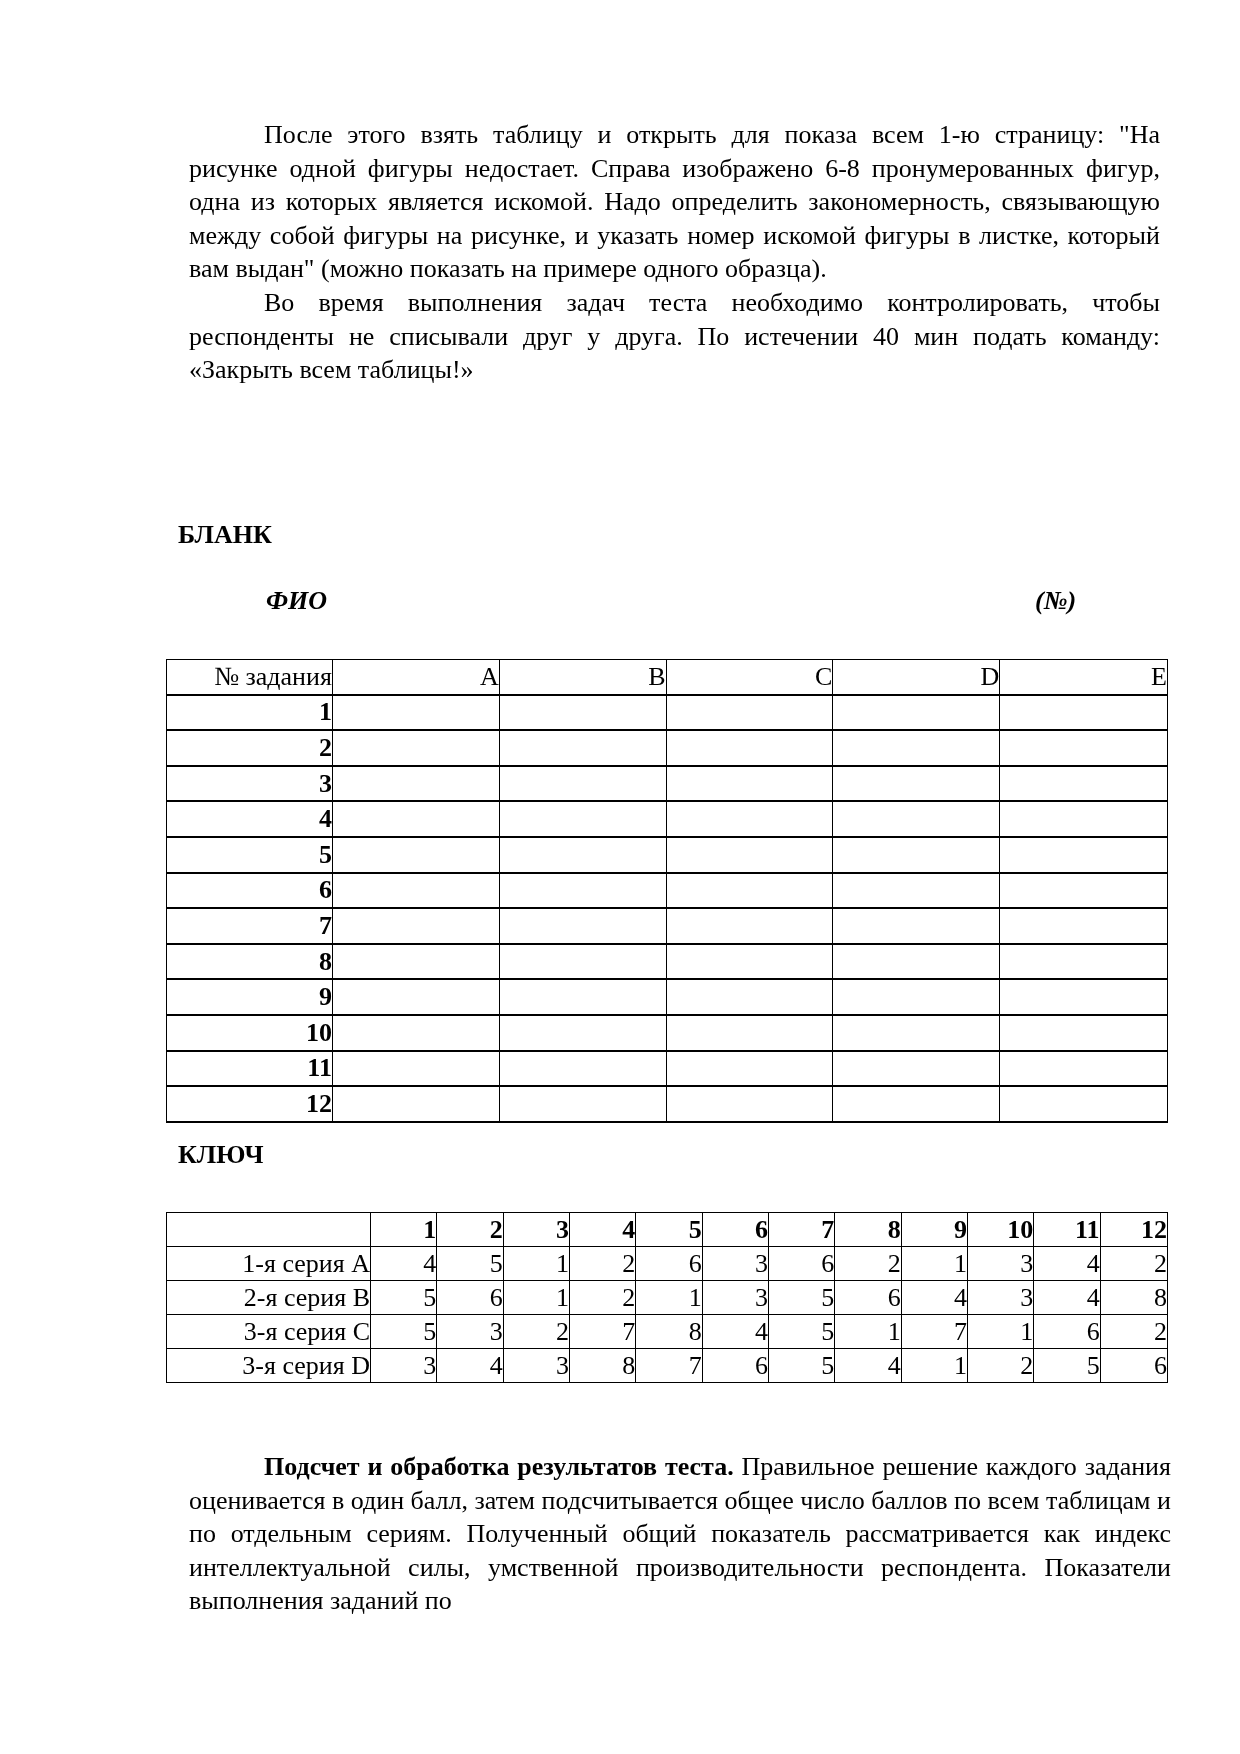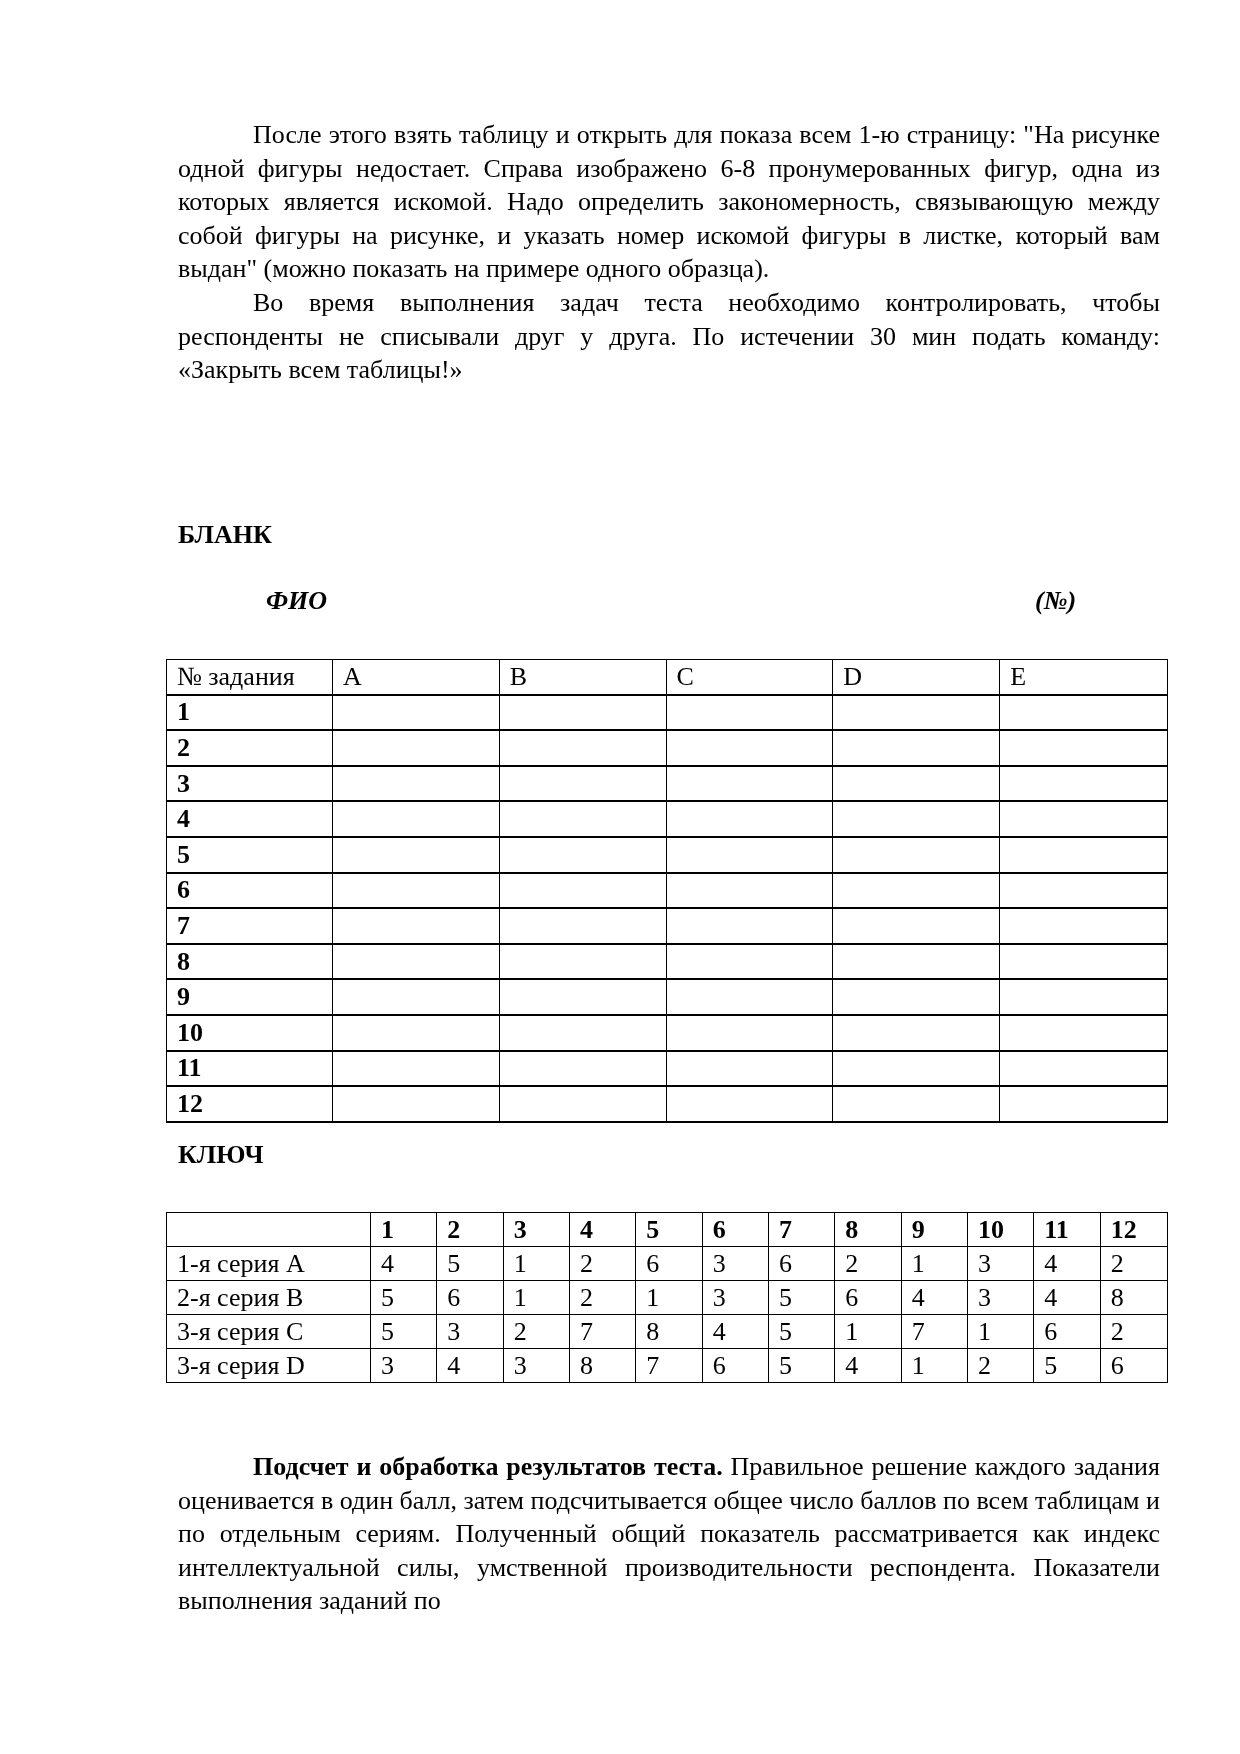--- a/index.html
+++ b/index.html
@@ -1,39 +1,39 @@
 <!DOCTYPE html>
 <html><head>
 <meta charset="utf-8">
 <style>
   html, body { margin:0; padding:0; background:#ffffff; }
   body { width:1240px; height:1754px; position:relative; overflow:hidden;
          font-family:"Liberation Serif", serif; color:#000; }
   .page { position:absolute; left:178px; top:118px; width:982px; }
   .p { font-size:26px; line-height:33.6px; text-align:justify; margin:0; }
-  .indent { text-indent:75px; }
+  .indent { text-indent:75px;margin-left:11px; }
   .h { font-weight:bold; font-size:26px; margin:0; position:absolute; left:178px; }
   .fio { position:absolute; font-style:italic; font-weight:bold; font-size:26px; }
-  table { border-collapse:collapse; position:absolute; font-size:26px; }
+  table { border-collapse:collapse; position:absolute; font-size:26px;text-align:right; }
   td { border:1px solid #000; padding:0 0 0 10px; vertical-align:middle; }
   .blank { left:166px; top:659px; width:1002px; }
   .blank td { height:33.6px; }
   .blank tr { border-bottom:2px solid #000; }
   .blank .num { font-weight:bold; }
   .key { left:166px; top:1212px; width:1002px; }
   .key td { height:33px; }
   .key thead td { font-weight:bold; }
   .bold { font-weight:bold; }
 </style>
 </head>
 <body>
 
 <div class="page">
   <p class="p indent">После этого взять таблицу и открыть для показа всем 1-ю страницу: "На рисунке одной фигуры недостает. Справа изображено 6-8 пронумерованных фигур, одна из которых является искомой. Надо определить закономерность, связывающую между собой фигуры на рисунке, и указать номер искомой фигуры в листке, который вам выдан" (можно показать на примере одного образца).</p>
-  <p class="p indent">Во время выполнения задач теста необходимо контролировать, чтобы респонденты не списывали друг у друга. По истечении 30 мин подать команду: «Закрыть всем таблицы!»</p>
+  <p class="p indent">Во время выполнения задач теста необходимо контролировать, чтобы респонденты не списывали друг у друга. По истечении 40 мин подать команду: «Закрыть всем таблицы!»</p>
 </div>
 
 <p class="h" style="top:520px;text-align:center;">БЛАНК</p>
 <span class="fio" style="left:266px; top:586px;">ФИО</span>
 <span class="fio" style="left:1035px; top:586px;">(№)</span>
 
 <table class="blank">
   <colgroup>
     <col style="width:166px">
       <col style="width:167px">

